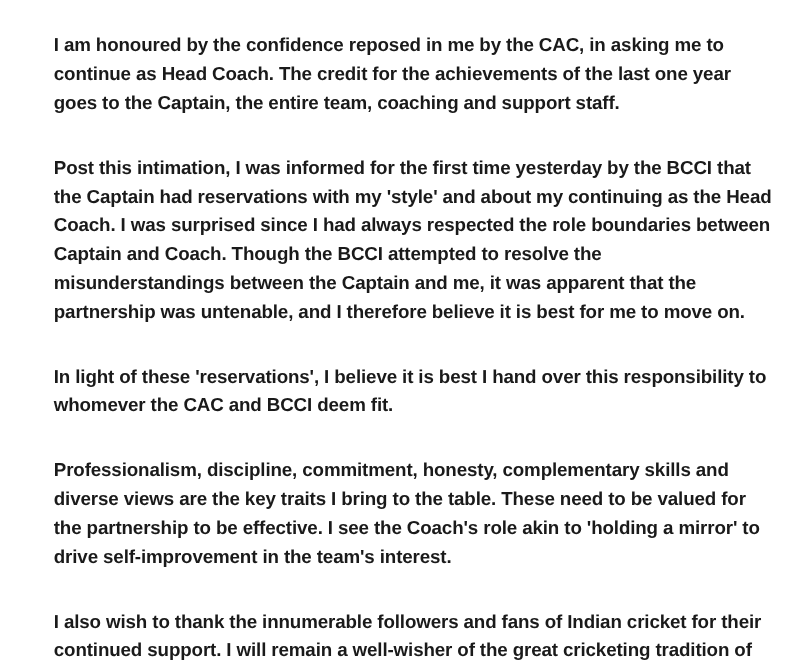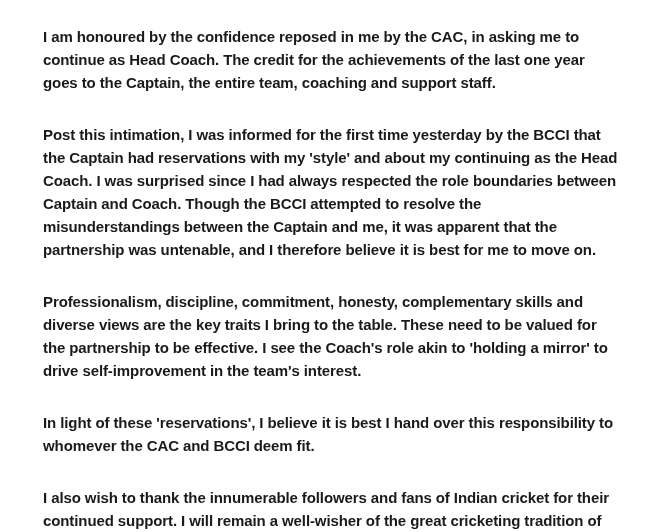--- a/index.html
+++ b/index.html
@@ -29,18 +29,18 @@
     text-rendering: optimizeLegibility;
   }
 </style>
 </head>
 <body>
 
 <div class="page">
   <div class="statement">
     <p>I am honoured by the confidence reposed in me by the CAC, in asking me to continue as Head Coach. The credit for the achievements of the last one year goes to the Captain, the entire team, coaching and support staff.</p>
     <p>Post this intimation, I was informed for the first time yesterday by the BCCI that the Captain had reservations with my 'style' and about my continuing as the Head Coach. I was surprised since I had always respected the role boundaries between Captain and Coach. Though the BCCI attempted to resolve the misunderstandings between the Captain and me, it was apparent that the partnership was untenable, and I therefore believe it is best for me to move on.</p>
+    <p>In light of these 'reservations', I believe it is best I hand over this responsibility to whomever the CAC and BCCI deem fit.</p>
     <p>Professionalism, discipline, commitment, honesty, complementary skills and diverse views are the key traits I bring to the table. These need to be valued for the partnership to be effective. I see the Coach's role akin to 'holding a mirror' to drive self-improvement in the team's interest.</p>
-    <p>In light of these 'reservations', I believe it is best I hand over this responsibility to whomever the CAC and BCCI deem fit.</p>
     <p>I also wish to thank the innumerable followers and fans of Indian cricket for their continued support. I will remain a well-wisher of the great cricketing tradition of my country forever.</p>
 
   </div>
 </div>
 
 </body></html>

